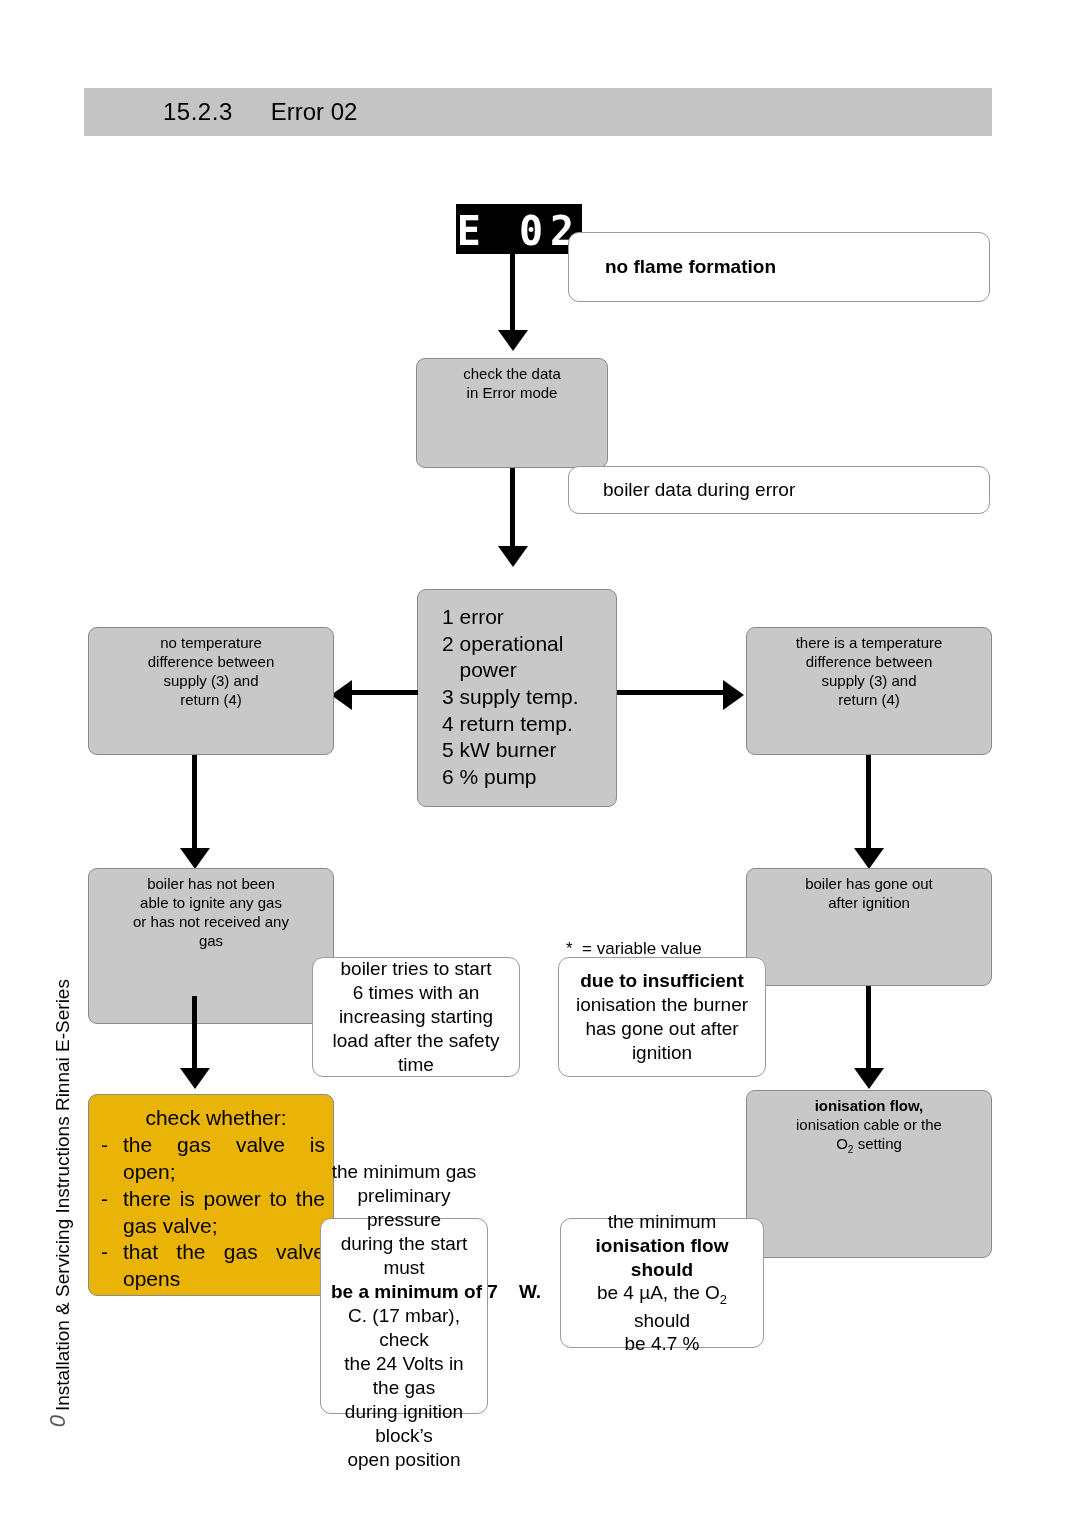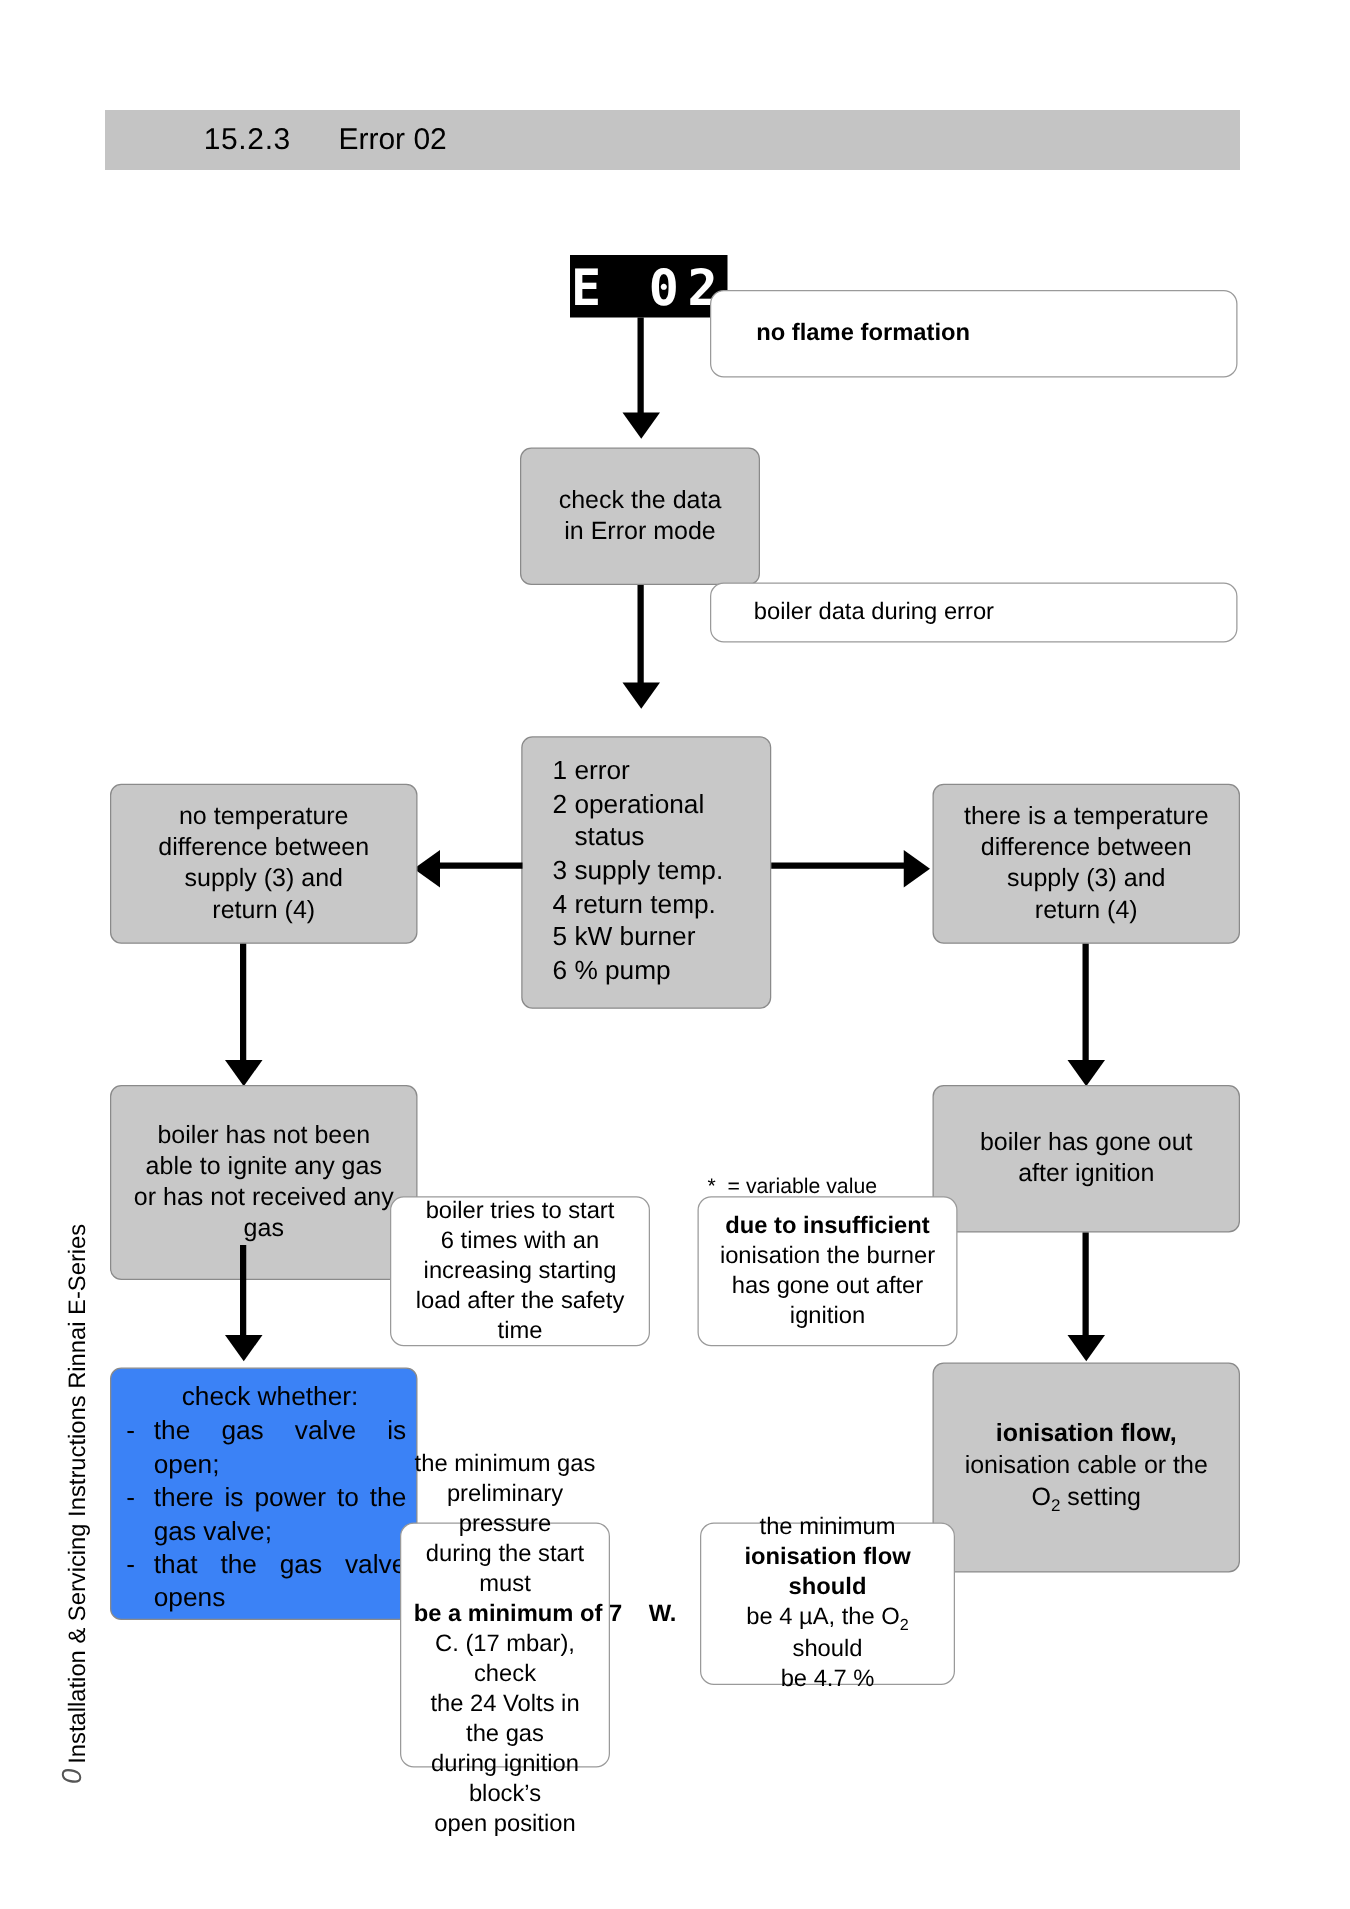--- a/index.html
+++ b/index.html
@@ -67,23 +67,22 @@
 
   
   .gbox {
     position: absolute;
     background: #c8c8c8;
     border: 1px solid #8a8a8a;
     border-radius: 9px;
     box-sizing: border-box;
     display: flex;
     flex-direction: column;
-    justify-content: center;
     text-align: center;
-    font-size: 20px;
+    font-size: 15px;
     line-height: 1.26;
     padding: 6px 10px;
   }
   .wbox {
     position: absolute;
     background: #ffffff;
     border: 1px solid #9a9a9a;
     border-radius: 11px;
     box-sizing: border-box;
     display: flex;
@@ -142,21 +141,21 @@
     position: absolute;
     font-size: 17px;
     line-height: 1.35;
     text-align: left;
     white-space: pre;
   }
 
   
   .checkbox-body {
     position: absolute;
-    background: #3b82f6;
+    background: #eab308;
     border: 1px solid #8a8a8a;
     border-radius: 9px;
     box-sizing: border-box;
     font-size: 21px;
     line-height: 1.28;
     padding: 10px 8px 10px 12px;
   }
   .cw-title { text-align: center; padding-left: 6px; }
   .cw-item {
     display: flex;
@@ -231,21 +230,21 @@
   <div class="wbox" style="left:568px; top:466px; width:422px; height:48px; text-align:left; padding-left:34px;">
     <span class="ln">boiler data during error</span>
   </div>
 
   <div class="vline" style="left:510px; top:468px; height:80px;"></div>
   <div class="arrow-down" style="left:498px; top:546px;"></div>
 
   <div class="listbox" style="left:417px; top:573px; width:200px; height:218px;">
     <span class="ln">1 error</span>
     <span class="ln">2 operational</span>
-    <span class="ln">   status</span>
+    <span class="ln">   power</span>
     <span class="ln">3 supply temp.</span>
     <span class="ln">4 return temp.</span>
     <span class="ln">5 kW burner</span>
     <span class="ln">6 % pump</span>
   </div>
 
 
   <div class="footnotes" style="left:566px; top:892px; width:230px;">
     <span class="ln">*  = variable value</span>
     <span class="ln">**= x 3451 = BTU/hr</span>

